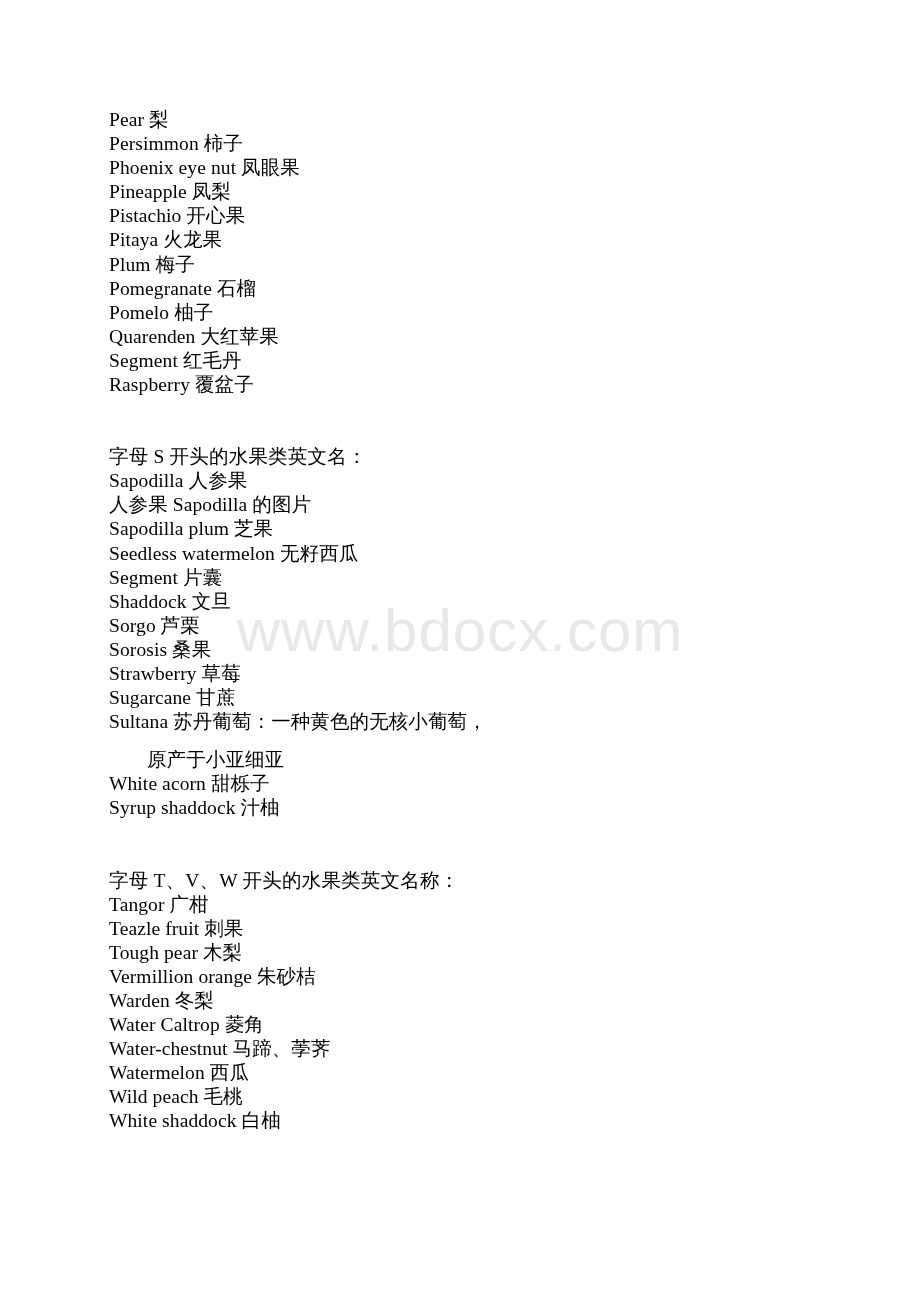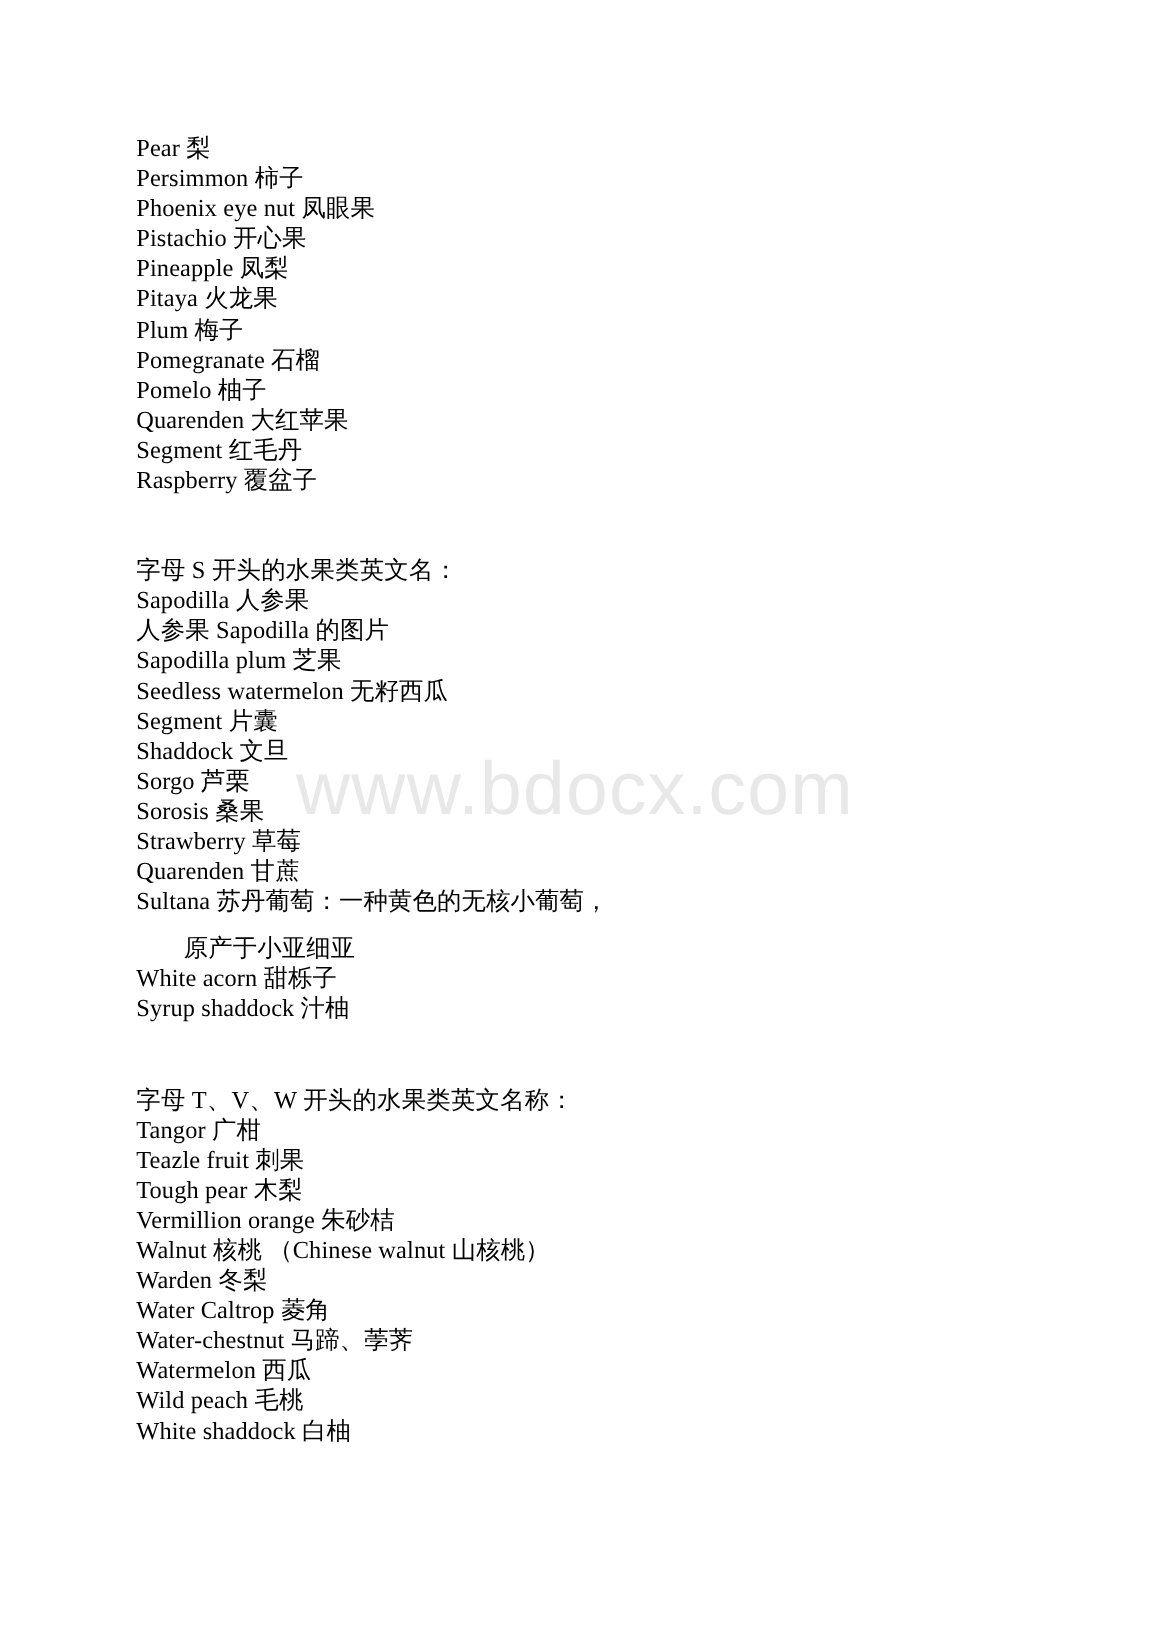--- a/index.html
+++ b/index.html
@@ -74,59 +74,58 @@
 <body>
 
 <div id="watermark">www.bdocx.com</div>
 
 <div id="page">
   <div class="doc-body" id="doc-body">
       <div>
         <div class="line">Pear 梨</div>
         <div class="line">Persimmon 柿子</div>
         <div class="line">Phoenix eye nut 凤眼果</div>
+        <div class="line">Pineapple 凤梨</div>
         <div class="line">Pistachio 开心果</div>
-        <div class="line">Pineapple 凤梨</div>
         <div class="line">Pitaya 火龙果</div>
         <div class="line">Plum 梅子</div>
         <div class="line">Pomegranate 石榴</div>
         <div class="line">Pomelo 柚子</div>
         <div class="line">Quarenden 大红苹果</div>
         <div class="line">Segment 红毛丹</div>
         <div class="line">Raspberry 覆盆子</div>
       </div>
       <div class="spacer"></div>
       <div class="line heading">字母 S 开头的水果类英文名：</div>
       <div>
         <div class="line">Sapodilla 人参果</div>
         <div class="line">人参果 Sapodilla 的图片</div>
         <div class="line">Sapodilla plum 芝果</div>
         <div class="line">Seedless watermelon 无籽西瓜</div>
         <div class="line">Segment 片囊</div>
         <div class="line">Shaddock 文旦</div>
         <div class="line">Sorgo 芦栗</div>
         <div class="line">Sorosis 桑果</div>
         <div class="line">Strawberry 草莓</div>
-        <div class="line">Quarenden 甘蔗</div>
+        <div class="line">Sugarcane 甘蔗</div>
         <div class="line">Sultana 苏丹葡萄：一种黄色的无核小葡萄，</div>
       </div>
       <div class="spacer-small"></div>
       <div class="line indent">原产于小亚细亚</div>
       <div>
         <div class="line">White acorn 甜栎子</div>
         <div class="line">Syrup shaddock 汁柚</div>
       </div>
       <div class="spacer"></div>
       <div class="line heading">字母 T、V、W 开头的水果类英文名称：</div>
       <div>
         <div class="line">Tangor 广柑</div>
         <div class="line">Teazle fruit 刺果</div>
         <div class="line">Tough pear 木梨</div>
         <div class="line">Vermillion orange 朱砂桔</div>
-        <div class="line">Walnut 核桃 （Chinese walnut 山核桃）</div>
         <div class="line">Warden 冬梨</div>
         <div class="line">Water Caltrop 菱角</div>
         <div class="line">Water-chestnut 马蹄、荸荠</div>
         <div class="line">Watermelon 西瓜</div>
         <div class="line">Wild peach 毛桃</div>
         <div class="line">White shaddock 白柚</div>
       </div>
     </div>
 </div>
 

